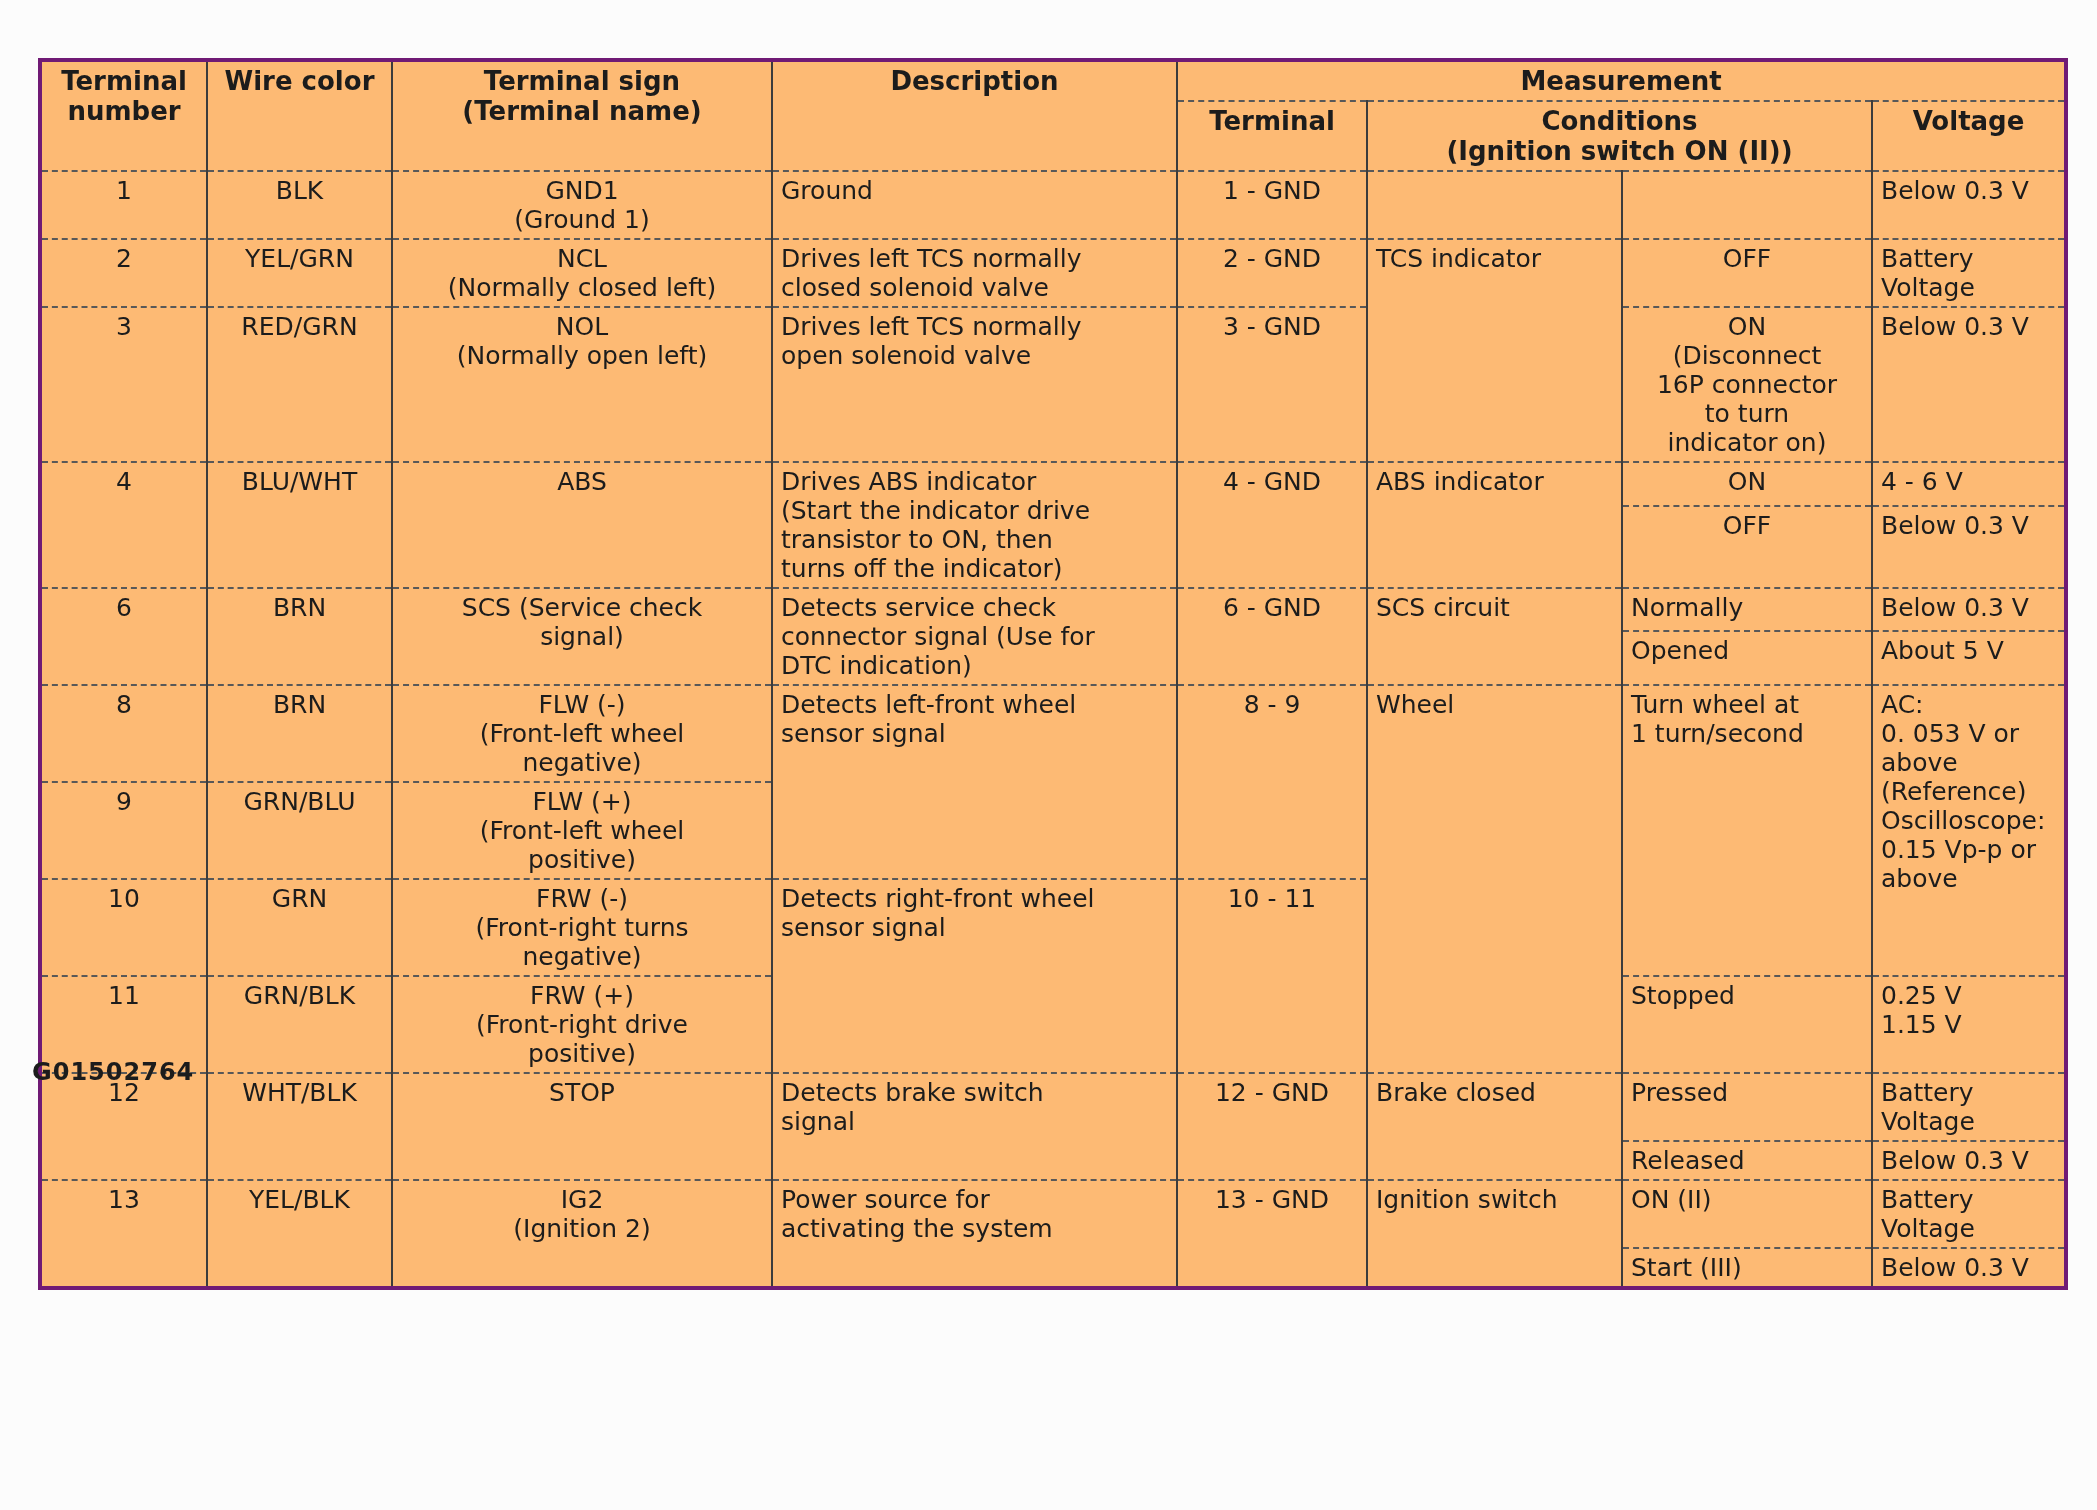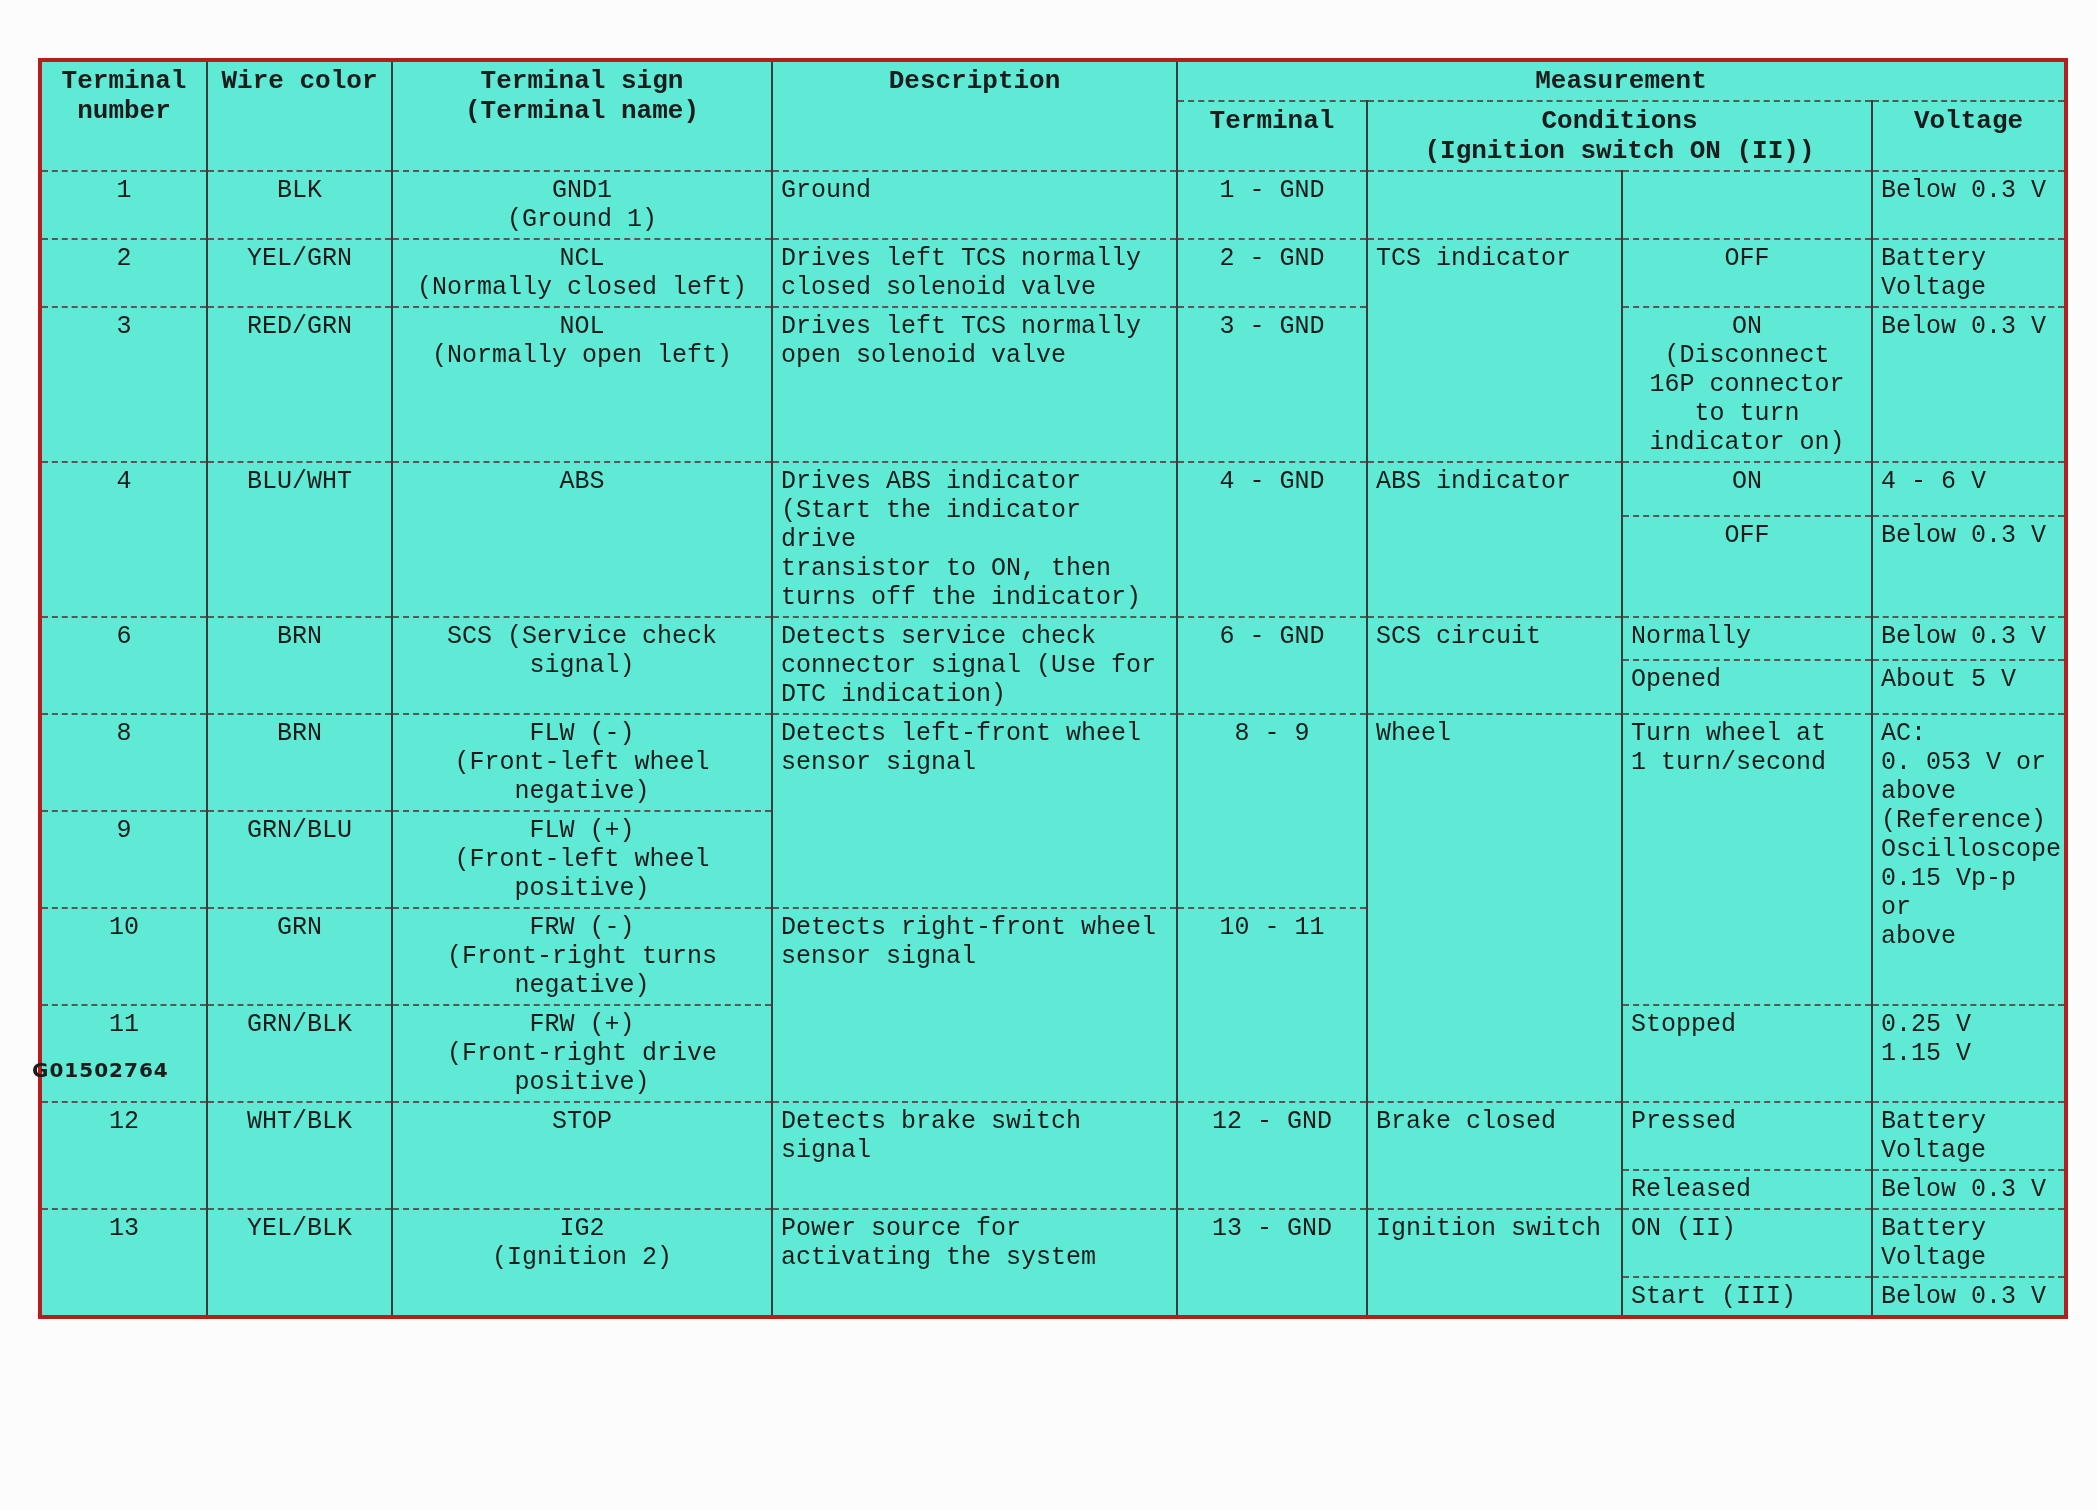--- a/index.html
+++ b/index.html
@@ -18,23 +18,22 @@
   }
   .table-wrap {
     position: absolute;
     left: 38px;
     top: 58px;
   }
   table.spec {
     border-collapse: collapse;
     table-layout: fixed;
     width: 2026px;
-    background: #5eead4;
-    border: 4px solid #b91c1c;
-    font-family: Liberation Mono, monospace;
+    background: #fdba74;
+    border: 4px solid #701a75;
   }
   table.spec th,
   table.spec td {
     border-left: 2px solid #3c3c3c;
     border-right: 2px solid #3c3c3c;
     border-top: 2px dashed #585858;
     border-bottom: 2px dashed #585858;
     vertical-align: top;
     padding: 4px 8px;
     font-size: 25px;
@@ -48,21 +47,21 @@
     text-align: center;
     font-size: 26px;
   }
   table.spec td.tc {
     text-align: center;
   }
   .figure-id {
     position: absolute;
     left: 32px;
     top: 1058px;
-    font-size: 20px;
+    font-size: 24px;
     font-weight: bold;
     letter-spacing: 1px;
   }
 </style>
 </head>
 <body>
 
 <div class="page">
 
   <div class="table-wrap">

